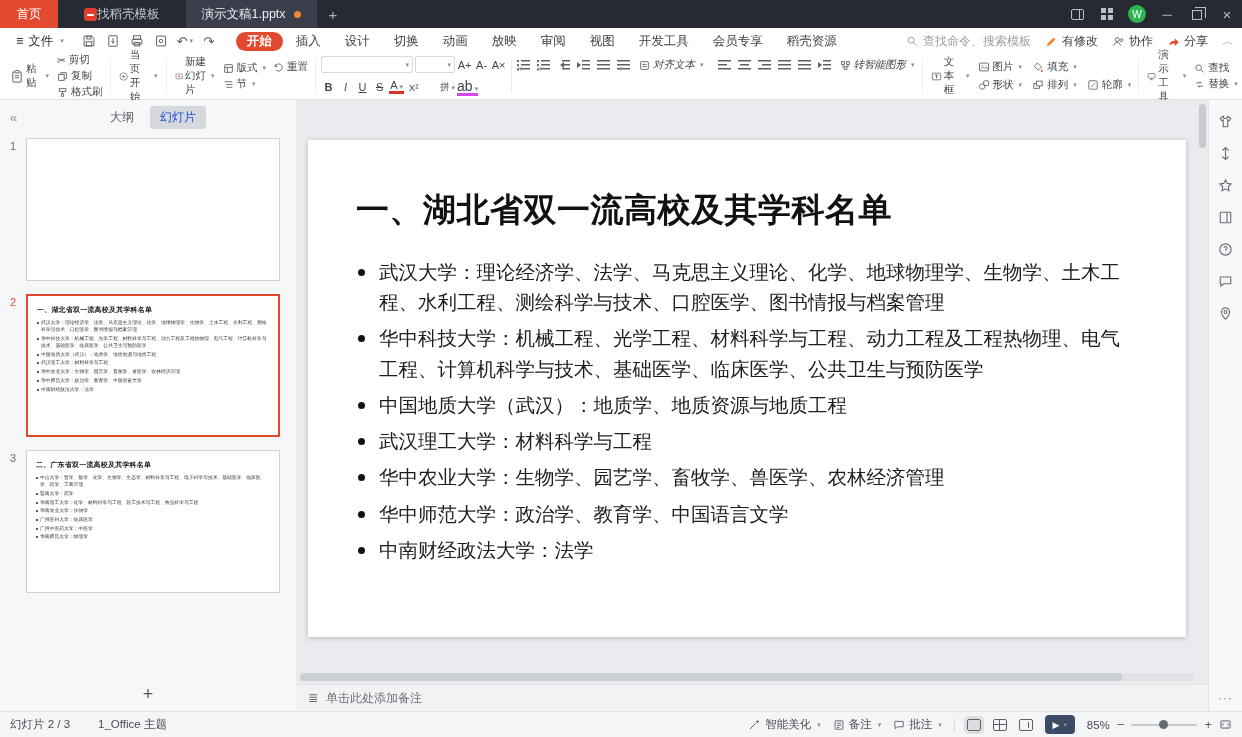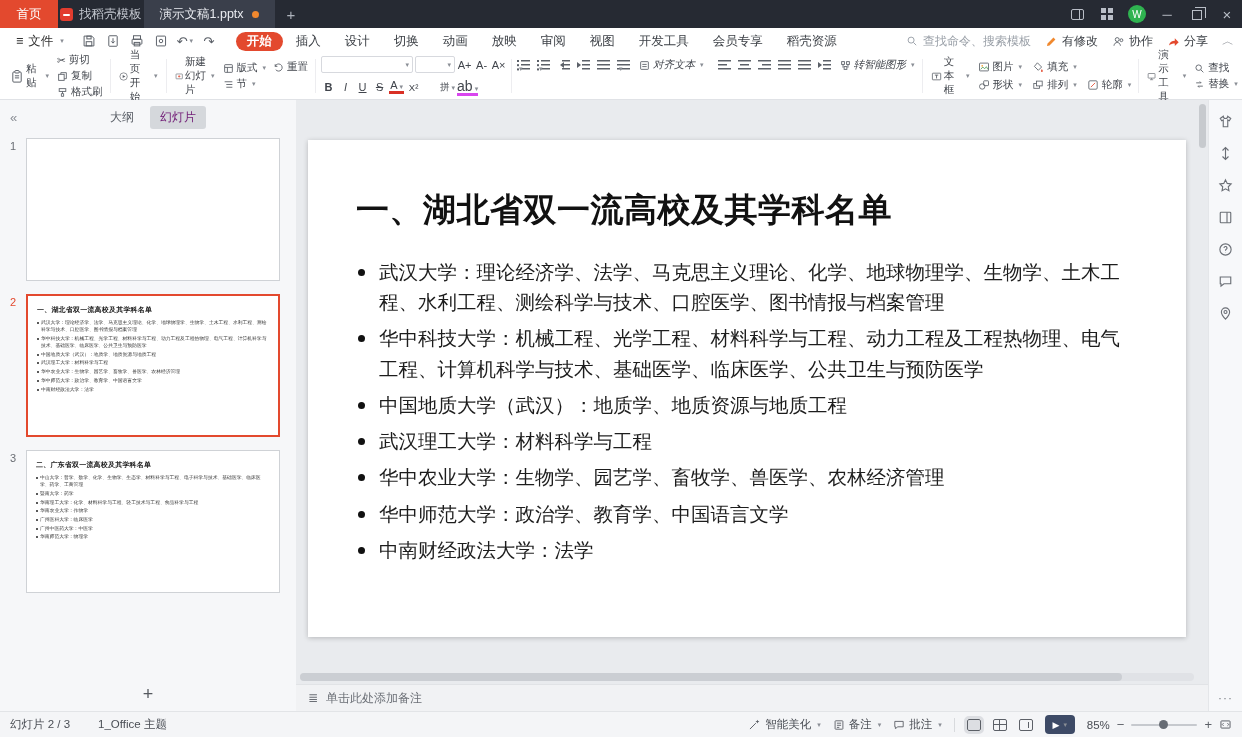--- a/index.html
+++ b/index.html
@@ -3,21 +3,21 @@
 <meta charset="utf-8">
 <style>
   * { margin:0; padding:0; box-sizing:border-box; }
   html,body { width:1242px; height:737px; overflow:hidden; }
   body { font-family:"Liberation Sans","DejaVu Sans",sans-serif; font-size:12px; color:#41454c; background:#e9ebee; }
   .app { width:1242px; height:737px; display:flex; flex-direction:column; }
 
   
   .titlebar { height:28px; background:#262a33; display:flex; align-items:center; flex:none; }
   .tb-home { width:58px; height:28px; background:#e3492e; color:#fff; font-size:12.5px; display:flex; align-items:center; justify-content:center; }
-  .tb-template { display:flex; align-items:center; gap:6px; padding:0 2px; color:#c6cad2; font-size:12.5px; }
+  .tb-template { display:flex; align-items:center; padding:0 26px; color:#c6cad2; font-size:12.5px; }
   .tpl-ico { width:13px; height:13px; background:#e23c2e; border-radius:3px; position:relative; }
   .tpl-ico::after { content:""; position:absolute; left:3px; top:6px; width:7px; height:2px; background:#fff; border-radius:1px; }
   .tb-doc { height:40px; background:#3a3f4b; display:flex; align-items:center; gap:8px; padding:0 16px; color:#e9ebf0; font-size:12.5px; }
   .mod-dot { width:7px; height:7px; border-radius:50%; background:#f0882e; }
   .tb-plus { color:#aeb3bc; font-size:15px; padding:0 12px; }
   .tb-right { margin-left:auto; display:flex; align-items:center; }
   .tb-ic { width:30px; height:28px; display:flex; align-items:center; justify-content:center; color:#b9bec7; font-size:13px; }
   .split-ico { width:13px; height:11px; border:1.3px solid #b9bec7; border-radius:2px; position:relative; }
   .split-ico::after { content:""; position:absolute; top:0; bottom:0; left:7px; width:1.3px; background:#b9bec7; }
   .grid-ico { width:12px; height:12px; background:
@@ -70,21 +70,21 @@
 
   
   .content { flex:1; display:flex; min-height:0; }
 
   
   .leftpanel { width:296px; background:#f6f7f9; display:flex; flex-direction:column; flex:none; }
   .lp-head { height:34px; display:flex; align-items:center; padding:0 10px; position:relative; flex:none; }
   .lp-collapse { color:#8a8e95; font-size:13px; }
   .lp-tabs { position:absolute; left:10px; right:0; display:flex; justify-content:center; gap:6px; }
   .lp-tab { font-size:12px; color:#5b6068; padding:3px 10px; border-radius:3px; }
-  .lp-tab.active { background:#d5d8dc; color:#701a75; }
+  .lp-tab.active { background:#d5d8dc; color:#1d4ed8; }
   .thumb-list { flex:1; overflow:hidden; padding-top:4px; }
   .thumb-row { display:flex; margin-bottom:13px; }
   .thumb-num { width:26px; text-align:center; font-size:11px; color:#6a6e74; padding-top:2px; flex:none; }
   .thumb-num.sel { color:#e3492e; }
   .thumb { width:254px; height:143px; background:#fff; border:1px solid #cfd2d6; overflow:hidden; }
   .thumb.sel { border:2px solid #e3492e; }
   .thumb-inner { padding:9px 9px 0; }
   .t-title { font-size:7px; font-weight:bold; color:#1a1a1a; margin-bottom:4px; letter-spacing:.2px; }
   .t-bullets { list-style:none; }
   .t-bullets li { display:flex; font-size:4.8px; color:#333; line-height:1.5; margin-bottom:1.5px; }

